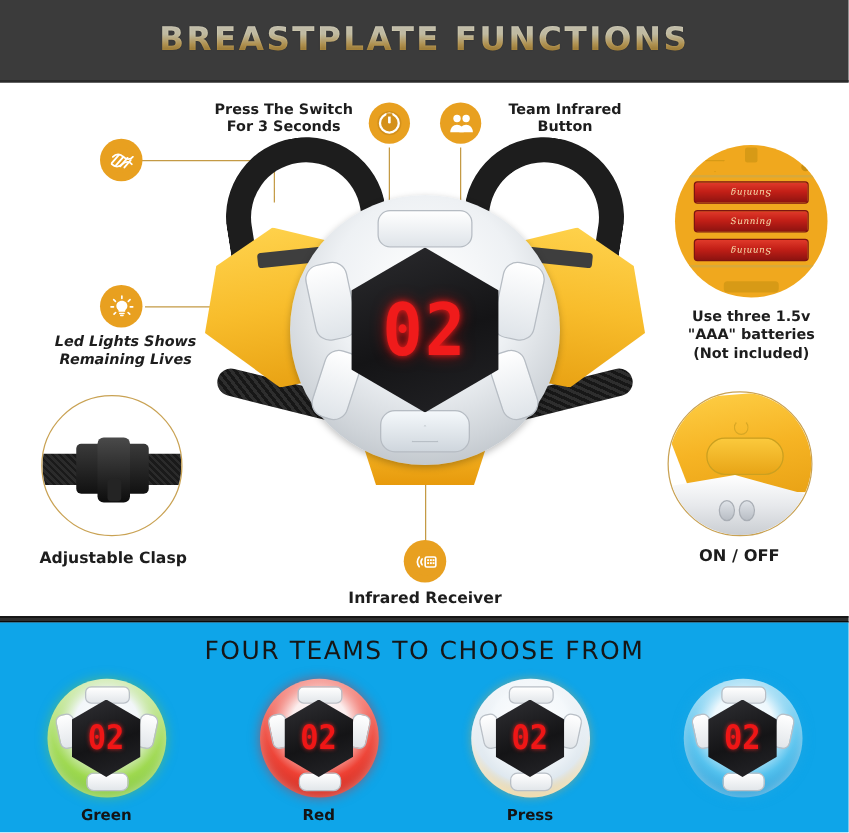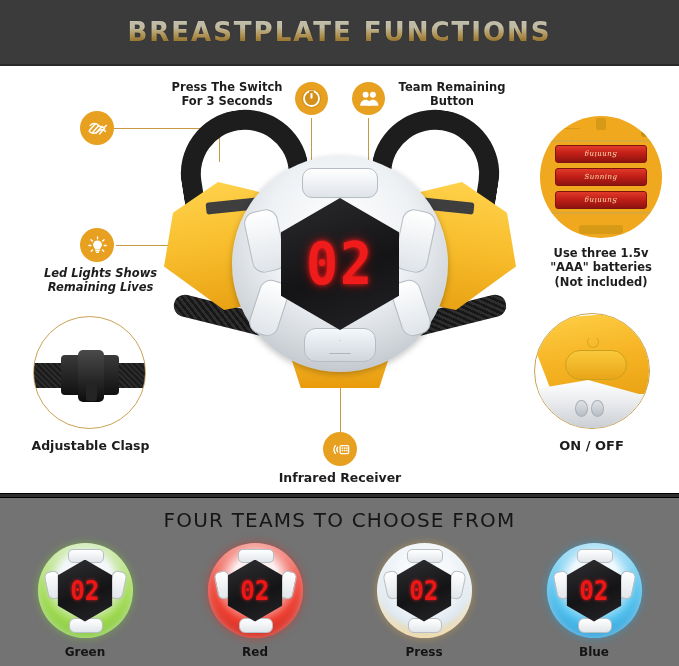--- a/index.html
+++ b/index.html
@@ -108,21 +108,21 @@
     transform:scaleX(.92);
   }
   .seg { position:absolute; background:linear-gradient(180deg,#ffffff,#dfe4e9); border-radius:4px;
     border:1px solid #b6bcc3; }
 
   
   .divider { position:absolute; left:0; top:493px; width:679px; height:5px;
     background:#2e2e2e; border-top:1px solid #000; border-bottom:1px solid #000; }
 
   
-  .teams { position:absolute; left:0; top:498px; width:679px; height:168px; background:#737373; }
+  .teams { position:absolute; left:0; top:498px; width:679px; height:168px; background:#0ea5e9; }
   .teams-title {
     position:absolute; left:0; top:10px; width:679px; text-align:center;
     font-family:"DejaVu Sans", sans-serif;
     font-size:20px; font-weight:400; letter-spacing:1.2px; color:#161616;
   }
   .team { position:absolute; top:45px; width:160px; text-align:center; }
   .team-disc { position:relative; margin:0 auto; width:95px; height:95px; border-radius:50%; }
   .team-label {
     margin-top:7px; font-family:"DejaVu Sans", sans-serif;
     font-size:12px; font-weight:700; color:#141414;
@@ -172,21 +172,21 @@
       <svg width="22" height="22" viewBox="0 0 26 26" aria-hidden="true">
         <circle cx="9" cy="8" r="3.5" fill="#fff"></circle>
           <circle cx="17.6" cy="8" r="3.5" fill="#fff"></circle>
         <path d="M2.6 21c0-4 2.9-7 6.4-7s6.4 3 6.4 7z" fill="#fff"></path>
         <path d="M11.2 21c0-4 2.9-7 6.4-7s6.4 3 6.4 7z" fill="#fff"></path>
       </svg>
     </div>
 
     <div class="callout" style="left:163px;top:14px;width:128px;">Press The Switch
 For 3 Seconds</div>
-    <div class="callout" style="left:388px;top:14px;width:128px;">Team Remaining
+    <div class="callout" style="left:388px;top:14px;width:128px;">Team Infrared
 Button</div>
 
     <div class="badge" style="left:80px;top:45px;width:34px;height:34px;">
       <svg width="22" height="22" viewBox="0 0 26 26" aria-hidden="true">
         <circle cx="13" cy="13" r="12.4" fill="#e8a020"></circle>
         <path d="M4 16 L11 8 M8 18 L15 10 M12 19 L19 11 M16 20 L22 13" stroke="#fff" stroke-width="1.8" fill="none" stroke-linecap="round"></path>
         <path d="M5 10c3-3 7-3 10 0s7 3 9 0" stroke="#fff" stroke-width="1.7" fill="none" stroke-linecap="round"></path>
         <path d="M4 17c3 3 7 3 10 0s7-3 9 0" stroke="#fff" stroke-width="1.7" fill="none" stroke-linecap="round"></path>
       </svg>
     </div>
@@ -382,17 +382,16 @@
       <div class="team-disc" style="background:radial-gradient(circle at 50% 38%,#ffffff 0%,#eef8fd 32%,#55c2ee 58%,#1d96d4 80%,#bcd7e5 100%);
                   box-shadow:0 0 9px rgba(40,169,224,.55),inset 0 0 10px rgba(255,255,255,.55);">
         <div class="tseg" style="left:30px;top:6px;width:36px;height:14px;border-radius:5px;"></div>
         <div class="tseg" style="left:8px;top:28px;width:15px;height:28px;border-radius:6px;transform:rotate(-12deg);"></div>
         <div class="tseg" style="right:8px;top:28px;width:15px;height:28px;border-radius:6px;transform:rotate(12deg);"></div>
         <div class="tseg" style="left:31px;bottom:5px;width:34px;height:15px;border-radius:6px;"></div>
         <div class="team-hex">
           <span class="team-digits">02</span>
         </div>
       </div>
-      <div class="team-label">Blue</div>
     </div>
   </div>
 
 </div>
 
 </body></html>

